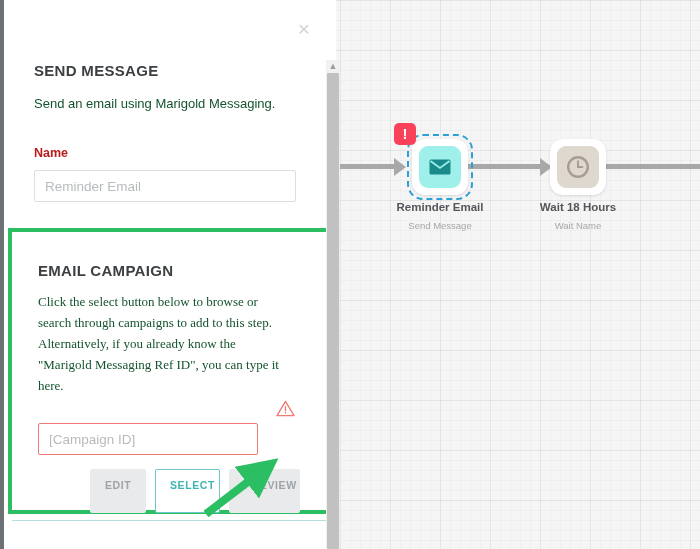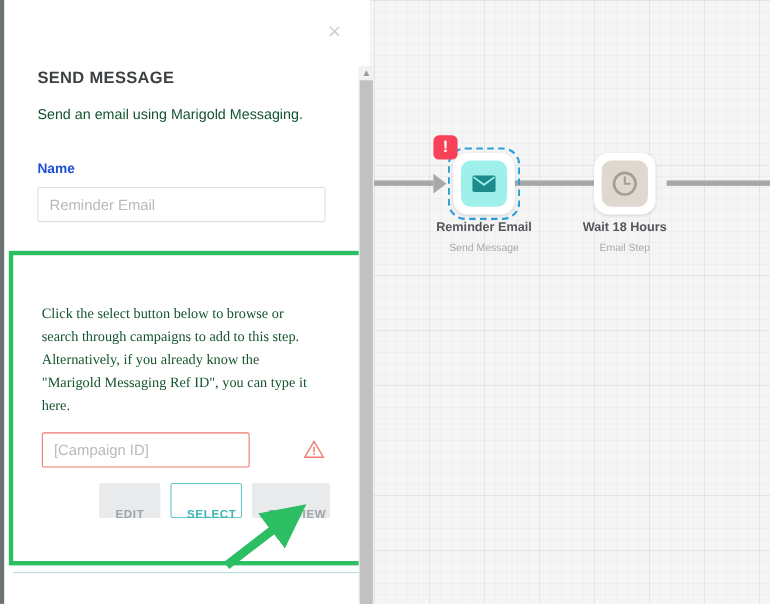--- a/index.html
+++ b/index.html
@@ -72,42 +72,42 @@
     cursor:pointer;color:#cfd3d6;font:300 21px/20px "Liberation Sans",sans-serif;
     text-align:center;
   }
   .sec-title{
     font:bold 15px "Liberation Sans",sans-serif;color:#3c4043;
     letter-spacing:.3px;margin:0;
   }
   .sec-desc{
     font:13px/21px "Liberation Sans",sans-serif;color:#14532d;margin:0;
   }
-  .fld-label{font:bold 12.5px "Liberation Sans",sans-serif;color:#1d4ed8;}
+  .fld-label{font:bold 12.5px "Liberation Sans",sans-serif;color:#b91c1c;}
   .txtinput{
     box-sizing:border-box;width:100%;height:32px;border:1px solid #dcdfe2;
     border-radius:2px;background:#fff;padding:0 10px;
     font:13.5px "Liberation Sans",sans-serif;color:#8d9296;outline:none;
   }
   .txtinput.err{border:1px solid #ef7b72;}
   .txtinput::placeholder{color:#b7bbbe;}
 
   .sec-top{position:absolute;left:0;top:0;width:332px;height:222px;}
   .sec-top .inner{position:absolute;left:30px;top:0;width:262px;}
 
   
   .hl-box{
     position:absolute;left:4px;top:228px;width:328px;height:286px;
     box-sizing:border-box;border:4px solid #2cbe63;background:#fff;
   }
   .hl-inner{position:absolute;left:26px;top:30px;width:262px;}
 
   .btnrow{display:flex;gap:9px;margin-top:14px;margin-left:52px;}
   .btn{
-    height:32px;min-width:56px;padding:15px 14px;border:1px solid transparent;
+    height:44px;min-width:56px;padding:2px 14px;border:1px solid transparent;
     background:#e9eaeb;color:#9ea3a7;border-radius:2px;
     font:bold 10.5px/26px "Liberation Sans",sans-serif;letter-spacing:.6px;
     text-align:center;cursor:pointer;box-sizing:border-box;
   }
   .btn.select{background:#fff;border:1px solid #6ec6c6;color:#3fb4b4;}
 
   .warn-tri{position:absolute;left:272px;top:400px;width:19px;height:17px;}
 
   .teal-sep{position:absolute;left:8px;top:520px;width:316px;height:1px;background:#b6dede;}
 
@@ -145,54 +145,55 @@
             <rect x="0.5" y="0.5" width="21" height="15" rx="1.5" fill="#1a8a8a"></rect>
             <path d="M1.5 2 L11 9 L20.5 2" fill="none" stroke="#9ff0ea" stroke-width="1.6"></path>
           </svg>
         </div>
         <div class="err-badge">!</div>
       </div>
       <div class="node-title">Reminder Email</div>
       <div class="node-sub">Send Message</div>
     </div>
 
-    <div class="node" style="left:204px;top:139px;">
+    <div class="node" style="left:214px;top:139px;">
       <div class="node-box">
         <div class="node-inner wait">
           <svg width="24" height="24" viewBox="0 0 24 24" aria-hidden="true">
             <circle cx="12" cy="12" r="11" fill="#a89d90"></circle>
             <circle cx="12" cy="12" r="8.6" fill="#ded8cf"></circle>
             <path d="M12 6.2 V12 H16.3" fill="none" stroke="#a89d90" stroke-width="1.9" stroke-linecap="round"></path>
           </svg>
         </div>
       </div>
       <div class="node-title">Wait 18 Hours</div>
-      <div class="node-sub">Email Step</div>
+      <div class="node-sub">Wait Name</div>
     </div>
   </div>
 
   <div class="leftrail"></div>
 
   <div class="panel">
 
     <div class="close-x">×</div>
 
     <div class="sec-top">
       <div class="inner">
         <div class="sec-title" style="margin-top:62px;">SEND MESSAGE</div>
         <div class="sec-desc" style="margin-top:14px;">Send an email using Marigold Messaging.</div>
         <div class="fld-label" style="margin-top:32px;">Name</div>
         <input class="txtinput" type="text" style="margin-top: 10px;" placeholder="Reminder Email">
       </div>
     </div>
 
     <div class="hl-box">
       <div class="hl-inner">
+        <div class="sec-title">EMAIL CAMPAIGN</div>
         <div class="sec-desc" style="margin-top:12px;width:252px;font-family:Liberation Serif, serif;">Click the select button below to browse or search through campaigns to add to this step. Alternatively, if you already know the "Marigold Messaging Ref ID", you can type it here.</div>
-        <div style="margin-top:14px;width:189px;">
+        <div style="margin-top:27px;width:220px;">
           <input class="txtinput err" type="text" placeholder="[Campaign ID]" style="">
         </div>
         <div class="btnrow">
           <div class="btn">EDIT</div>
           <div class="btn select">SELECT</div>
           <div class="btn">PREVIEW</div>
         </div>
       </div>
     </div>
 

